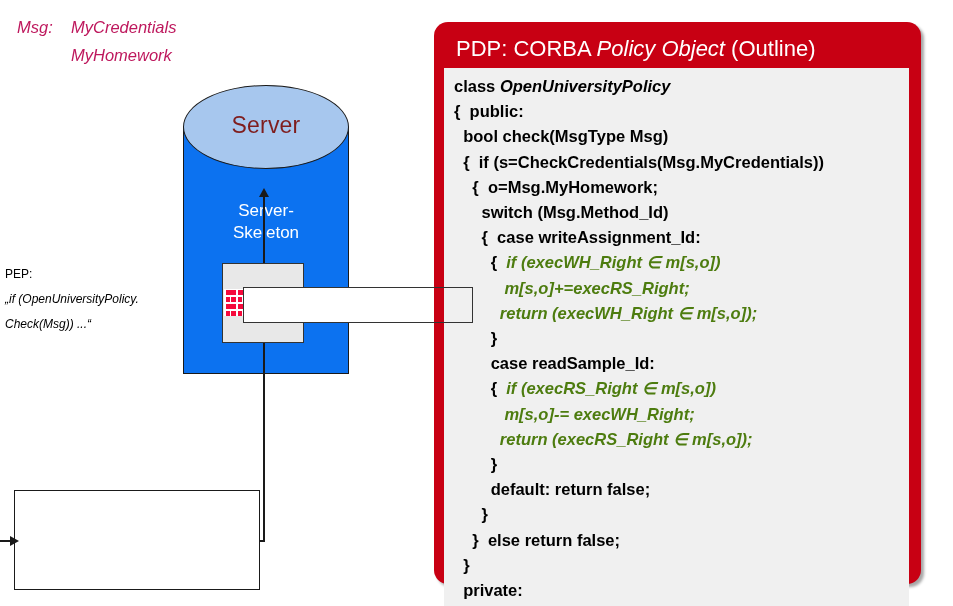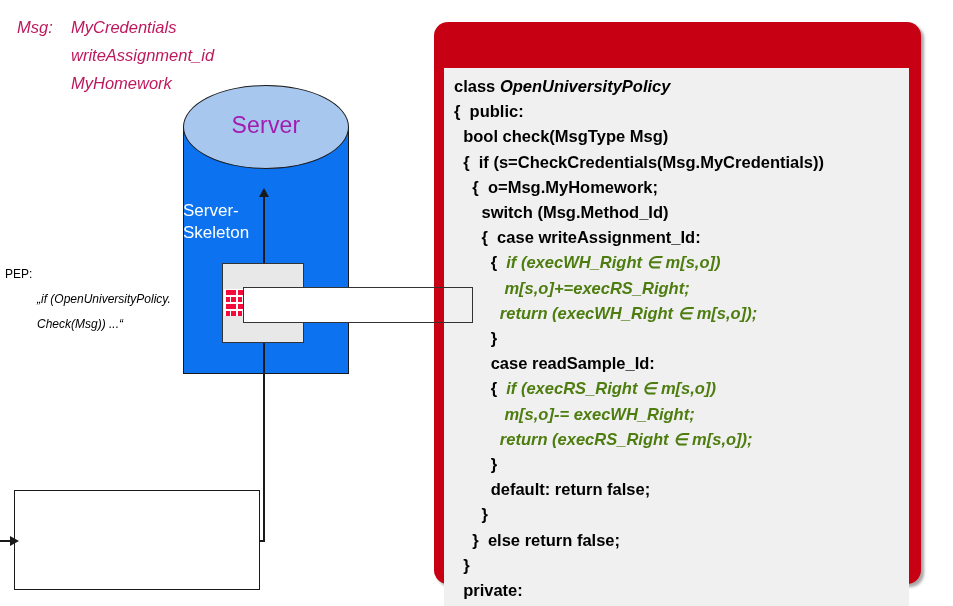--- a/index.html
+++ b/index.html
@@ -40,29 +40,29 @@
     border-radius: 50% / 50%;
     box-sizing: border-box;
   }
   .server-label {
     position: absolute;
     left: 183px;
     top: 112px;
     width: 166px;
     text-align: center;
     font-size: 23px;
-    color: #a21caf;
+    color: #7f1d1d;
     letter-spacing: 0.2px;
   }
   .skeleton-label {
     position: absolute;
     left: 183px;
     top: 200px;
     width: 166px;
-    text-align: left;
+    text-align: center;
     font-size: 17px;
     line-height: 22px;
     color: #ffffff;
   }
 
   
   .pep-block {
     position: absolute;
     left: 222px;
     top: 263px;
@@ -156,21 +156,21 @@
   
   .pep-caption {
     position: absolute;
     left: 5px;
     top: 262px;
     font-size: 12px;
     line-height: 25px;
     color: #000000;
     white-space: nowrap;
   }
-  .pep-caption .it { font-style: italic; margin-left: 32px; }
+  .pep-caption .it { font-style: italic; }
 
   
   .msg-box {
     position: absolute;
     left: 14px;
     top: 490px;
     width: 246px;
     height: 100px;
     background: #ffffff;
     border: 1.3px solid #1a1a1a;
@@ -264,28 +264,30 @@
 
   <div class="pep-caption">
     <div>PEP:</div>
     <div class="it">„if (OpenUniversityPolicy.</div>
     <div class="it">Check(Msg)) ...“</div>
   </div>
 
   <div class="msg-box"></div>
   <div class="msg-box-inner">
     <div><span class="msg-key">Msg:</span><span>MyCredentials</span></div>
-    <div><span class="msg-indent"></span><span>writeAssignment_id</span></div>
     <div><span class="msg-indent"></span><span>MyHomework</span></div>
   </div>
 
   <div class="hline" style="left:0px; top:540px; width:16px;"></div>
   <div class="arrow-right" style="left:10px; top:536px;"></div>
 
   <div class="pdp-frame">
+    <div class="pdp-title">
+      <span>PDP: CORBA </span><span class="it">Policy Object</span><span> (Outline)</span>
+    </div>
     <div class="pdp-code-panel">
       <div class="code" id="code-block"><div><span></span><span>class </span><span class="it">OpenUniversityPolicy</span></div><div><span></span><span>{  public:</span></div><div><span>  </span><span>bool check(MsgType Msg)</span></div><div><span>  </span><span>{  if (s=CheckCredentials(Msg.MyCredentials))</span></div><div><span>    </span><span>{  o=Msg.MyHomework;</span></div><div><span>      </span><span>switch (Msg.Method_Id)</span></div><div><span>      </span><span>{  case writeAssignment_Id:</span></div><div><span>        </span><span>{  </span><span class="blue">if (execWH_Right ∈ m[s,o])</span></div><div><span>           </span><span class="blue">m[s,o]+=execRS_Right;</span></div><div><span>          </span><span class="blue">return (execWH_Right ∈ m[s,o]);</span></div><div><span>        </span><span>}</span></div><div><span>        </span><span>case readSample_Id:</span></div><div><span>        </span><span>{  </span><span class="blue">if (execRS_Right ∈ m[s,o])</span></div><div><span>           </span><span class="blue">m[s,o]-= execWH_Right;</span></div><div><span>          </span><span class="blue">return (execRS_Right ∈ m[s,o]);</span></div><div><span>        </span><span>}</span></div><div><span>        </span><span>default: return false;</span></div><div><span>      </span><span>}</span></div><div><span>    </span><span>}  else return false;</span></div><div><span>  </span><span>}</span></div><div><span>  </span><span>private:</span></div></div>
     </div>
   </div>
 
   <div class="connector-rect lower" style="background:transparent; border-top:1.2px solid #333; border-bottom:1.2px solid #333; border-left:none; border-right:1.2px solid #333; z-index:7;"></div>
 
 </div>
 
 </body></html>

